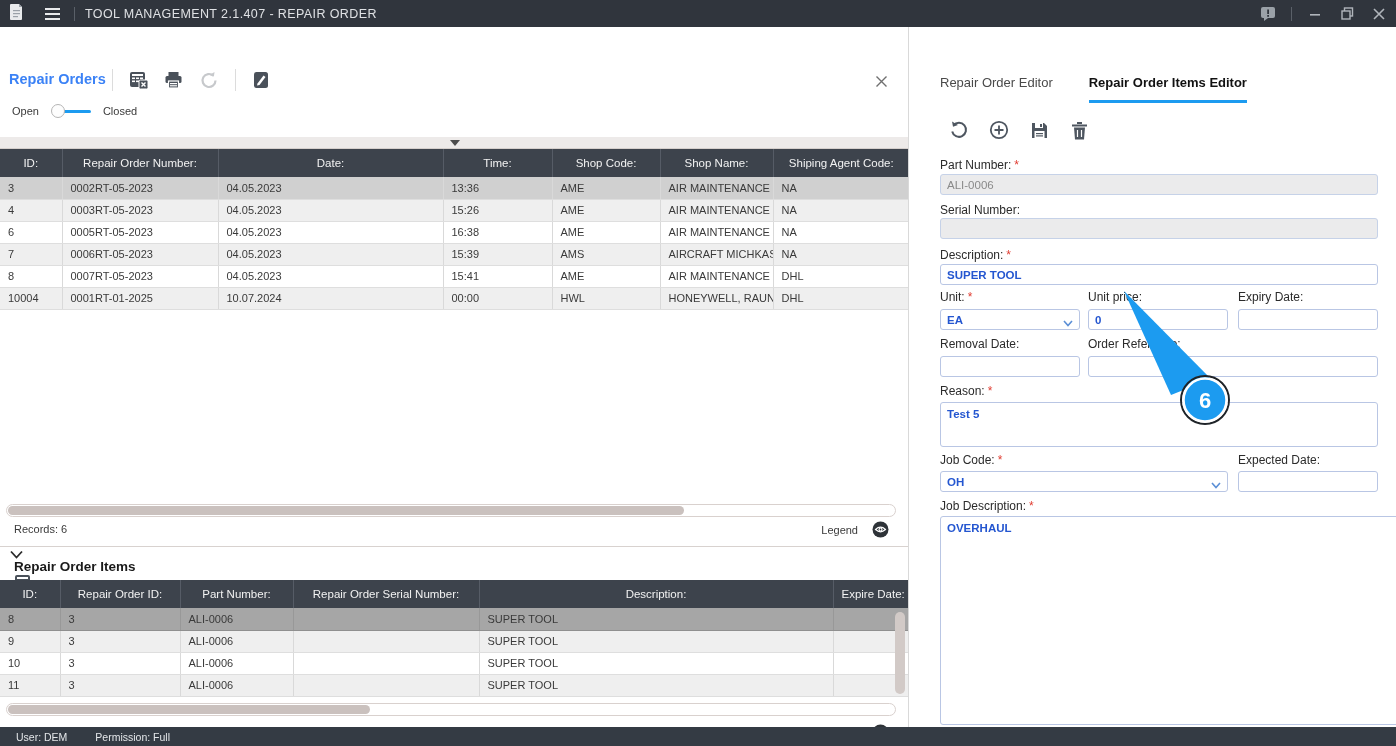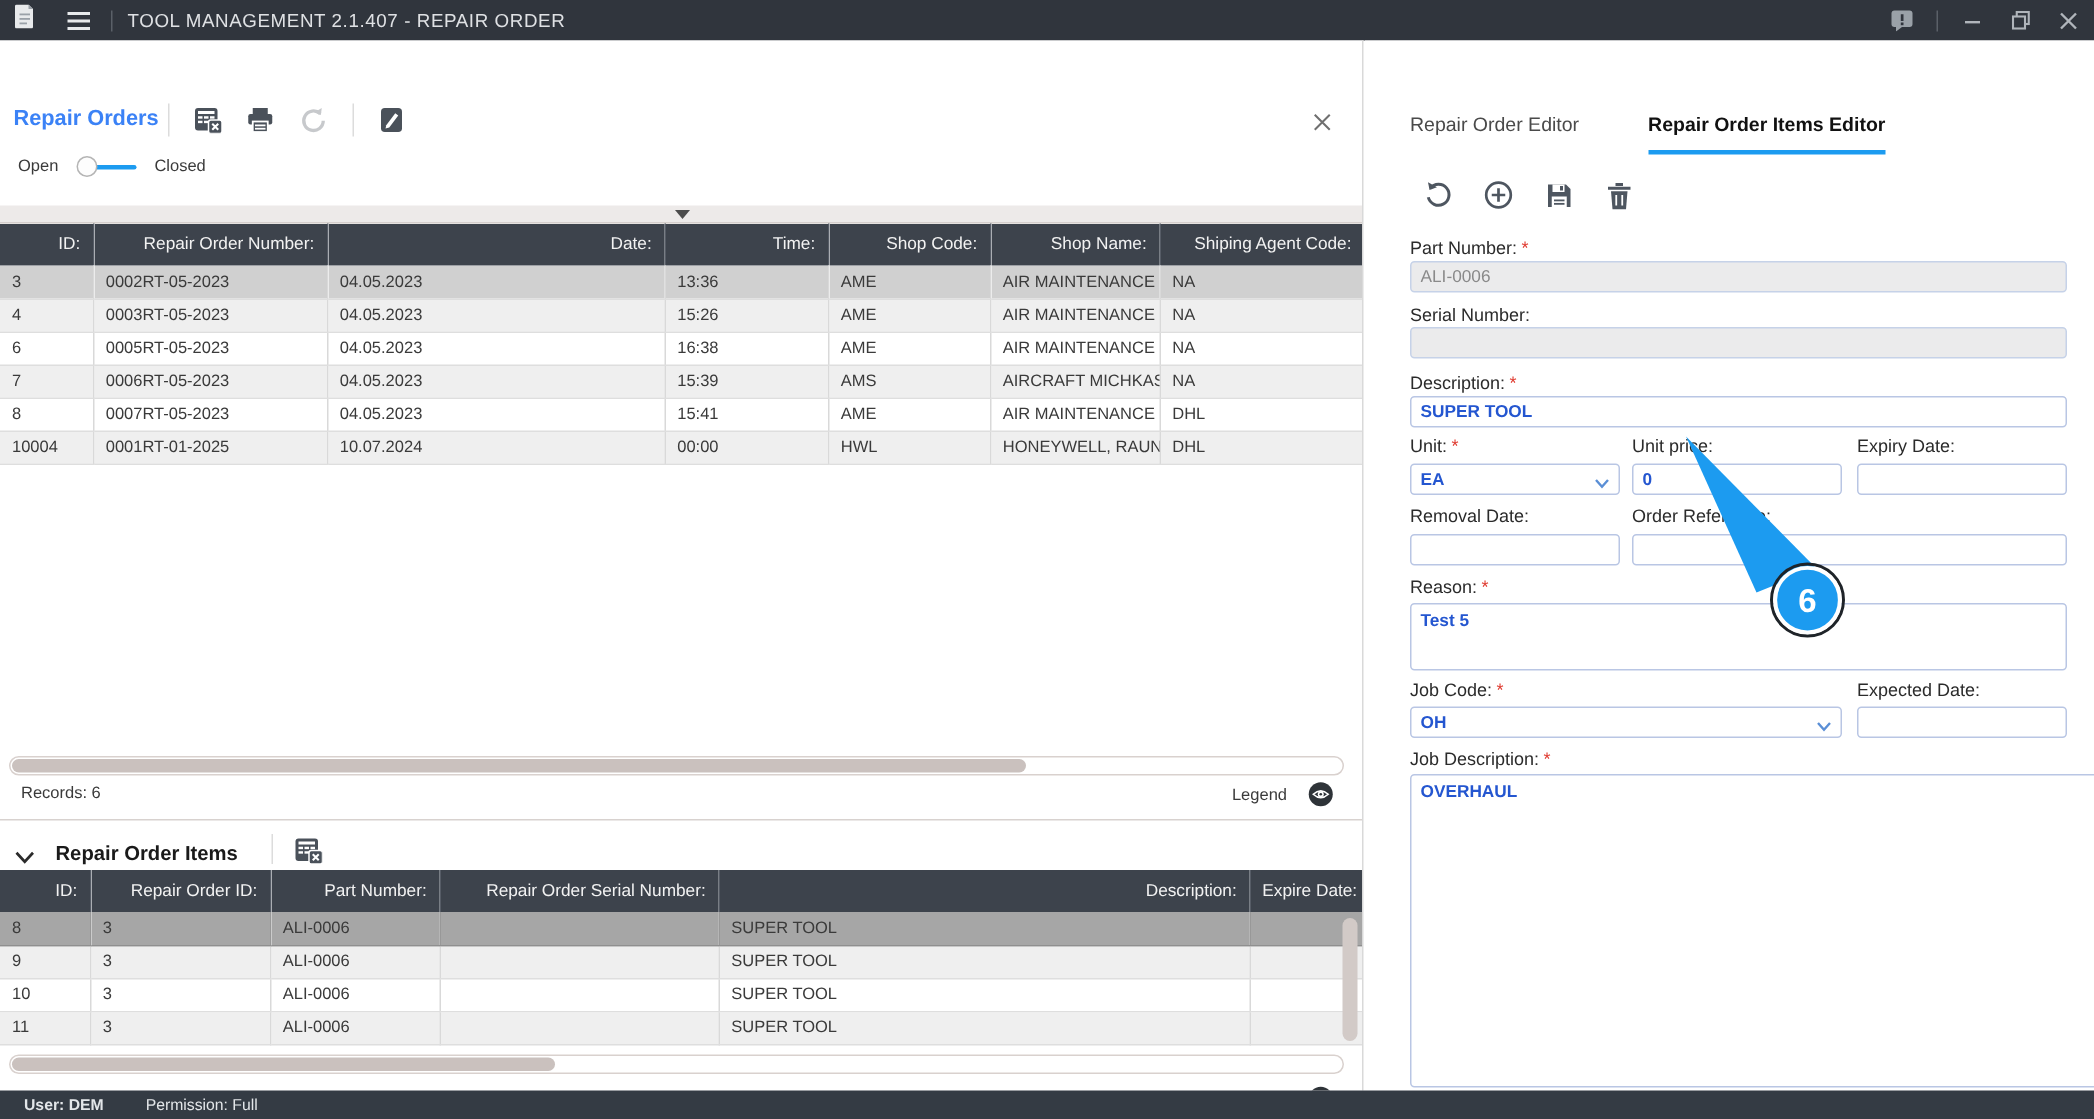--- a/index.html
+++ b/index.html
@@ -15,21 +15,21 @@
   .tb-burger span { display:block; width:15px; height:2px; background:#e8eaec; }
   .tb-sep { width:1px; height:14px; background:#5a6068; margin:0 10px 0 14px; }
   .tb-title { color:#dfe1e4; font-size:12.5px; letter-spacing:0.4px; }
   .tb-right { position:absolute; right:8px; top:0; height:27px; display:flex; align-items:center; gap:14px; }
   .tb-right .tb-sep2 { width:1px; height:14px; background:#5a6068; }
   .tb-btn { display:flex; align-items:center; justify-content:center; width:18px; height:18px; cursor:pointer; }
 
   
   .statusbar { position:absolute; left:0; bottom:0; width:100%; height:19px; background:#343b44; display:flex; align-items:center; }
   .statusbar span { color:#e3e6e9; font-size:10.5px; }
-  .sb-user { margin-left:16px;font-weight:bold; }
+  .sb-user { margin-left:16px; }
   .sb-perm { margin-left:28px; }
 
   
   .left-panel { position:absolute; left:0; top:27px; width:909px; height:700px; background:#fff; border-right:1px solid #d9d9d9; overflow:hidden; }
   .right-panel { position:absolute; left:910px; top:27px; width:486px; height:700px; background:#fff; overflow:hidden; }
 
   
   .lp-title { position:absolute; left:9px; top:44px; font-size:14.5px; font-weight:bold; color:#3b82f6; }
   .lp-toolbar { position:absolute; left:112px; top:42px; display:flex; align-items:center; gap:16px; }
   .v-sep { width:1px; height:22px; background:#dcdcdc; }
@@ -42,21 +42,21 @@
   .toggle { position:relative; width:40px; height:14px; margin:0 12px 0 12px; cursor:pointer; }
   .toggle .track { position:absolute; left:10px; right:0; top:6px; height:3px; border-radius:2px; background:var(--accent); }
   .toggle .knob { position:absolute; left:0; top:0; width:14px; height:14px; border-radius:50%; background:#fdfdfd; border:1px solid #b5b5b5; }
 
   
   .collapse-strip { position:absolute; left:0; top:110px; width:909px; height:12px; background:#edeae9; border-bottom:1px solid #d5cfcc; cursor:pointer; }
   .collapse-strip .tri { position:absolute; left:450px; top:3px; width:0; height:0; border-left:5px solid transparent; border-right:5px solid transparent; border-top:6px solid #4c4c4c; }
 
   
   table.grid { position:absolute; left:0; border-collapse:collapse; table-layout:fixed; width:909px; }
-  table.grid th { background:#3d434c; color:#f2f2f2; font-weight:normal; font-size:11.5px; text-align:right; padding:0 8px; height:28px; border-left:1px solid #565c66; white-space:nowrap; overflow:hidden; }
+  table.grid th { background:#3d434c; color:#f2f2f2; font-weight:normal; font-size:11.5px; text-align:center; padding:0 8px; height:28px; border-left:1px solid #565c66; white-space:nowrap; overflow:hidden; }
   table.grid th:first-child { border-left:none; }
   table.grid td { font-size:11px; color:#3a3a3a; padding:0 8px; height:22px; border-right:1px solid #d9d9d9; border-bottom:1px solid #dedede; white-space:nowrap; overflow:hidden; }
   table.grid tbody tr:nth-child(even) { background:#efefef; }
   #orders-grid { top:122px; }
   #orders-grid tbody tr.selected { background:#d0d0d0; }
   #items-grid { top:553px; }
   #items-grid tbody tr.selected { background:#a6a6a6; }
   #items-grid tbody tr.selected td { border-right-color:#989898; border-bottom-color:#8f8f8f; }
 
   
@@ -65,28 +65,28 @@
   .vscroll-thumb { position:absolute; left:895px; top:585px; width:10px; height:82px; border-radius:5px; background:#d2cac7; cursor:pointer; }
 
   .records-row { position:absolute; left:0; width:909px; height:20px; }
   .records-lbl { position:absolute; left:14px; top:2px; font-size:11px; color:#3a3a3a; }
   .legend-wrap { position:absolute; right:20px; top:0; display:flex; align-items:center; gap:14px; }
   .legend-lbl { font-size:11px; color:#3a3a3a; }
   .legend-btn { cursor:pointer; display:flex; }
 
   .lp-divider { position:absolute; left:0; top:519px; width:909px; height:1px; background:#d8d2cf; }
 
-  .items-header { position:absolute; left:0; top:523px; height:26px; display:flex; align-items:flex-end; }
+  .items-header { position:absolute; left:0; top:523px; height:26px; display:flex; align-items:flex-start;flex-direction:column; }
   .items-chevron { margin-left:10px; cursor:pointer; display:flex; }
   .items-title { margin-left:14px; font-size:13.5px; font-weight:bold; color:#1a1a1a; }
   .items-sep { width:1px; height:20px; background:#dcdcdc; margin-left:22px; }
   .items-excel { margin-left:14px; }
 
   
-  .tabs { position:absolute; left:30px; top:48px; display:flex; gap:46px; }
+  .tabs { position:absolute; left:30px; top:48px; display:flex; gap:36px; }
   .tab { font-size:13px; color:#4a4a4a; cursor:pointer; padding-bottom:10px; }
   .tab.active { font-weight:bold; color:#111; border-bottom:3px solid var(--accent); }
   .ed-toolbar { position:absolute; left:38px; top:92px; display:flex; align-items:center; gap:18px; }
   .ed-toolbar .tool-btn { width:22px; height:22px; }
 
   .fld-label { position:absolute; font-size:12px; color:#2b2b2b; white-space:nowrap; }
   .req { color:#e03c31; margin-left:3px; }
   .txt-input, .txt-area, .fselect { position:absolute; border:1px solid #b9c6e4; border-radius:3px; background:#fff; font-family:"Liberation Sans", sans-serif; font-size:11.5px; font-weight:bold; color:#2456d0; padding:0 6px; }
   .txt-input { height:21px; }
   .txt-input:disabled { background:#ebebec; border-color:#c6d2e8; color:#8a8a8a; font-weight:normal; }

